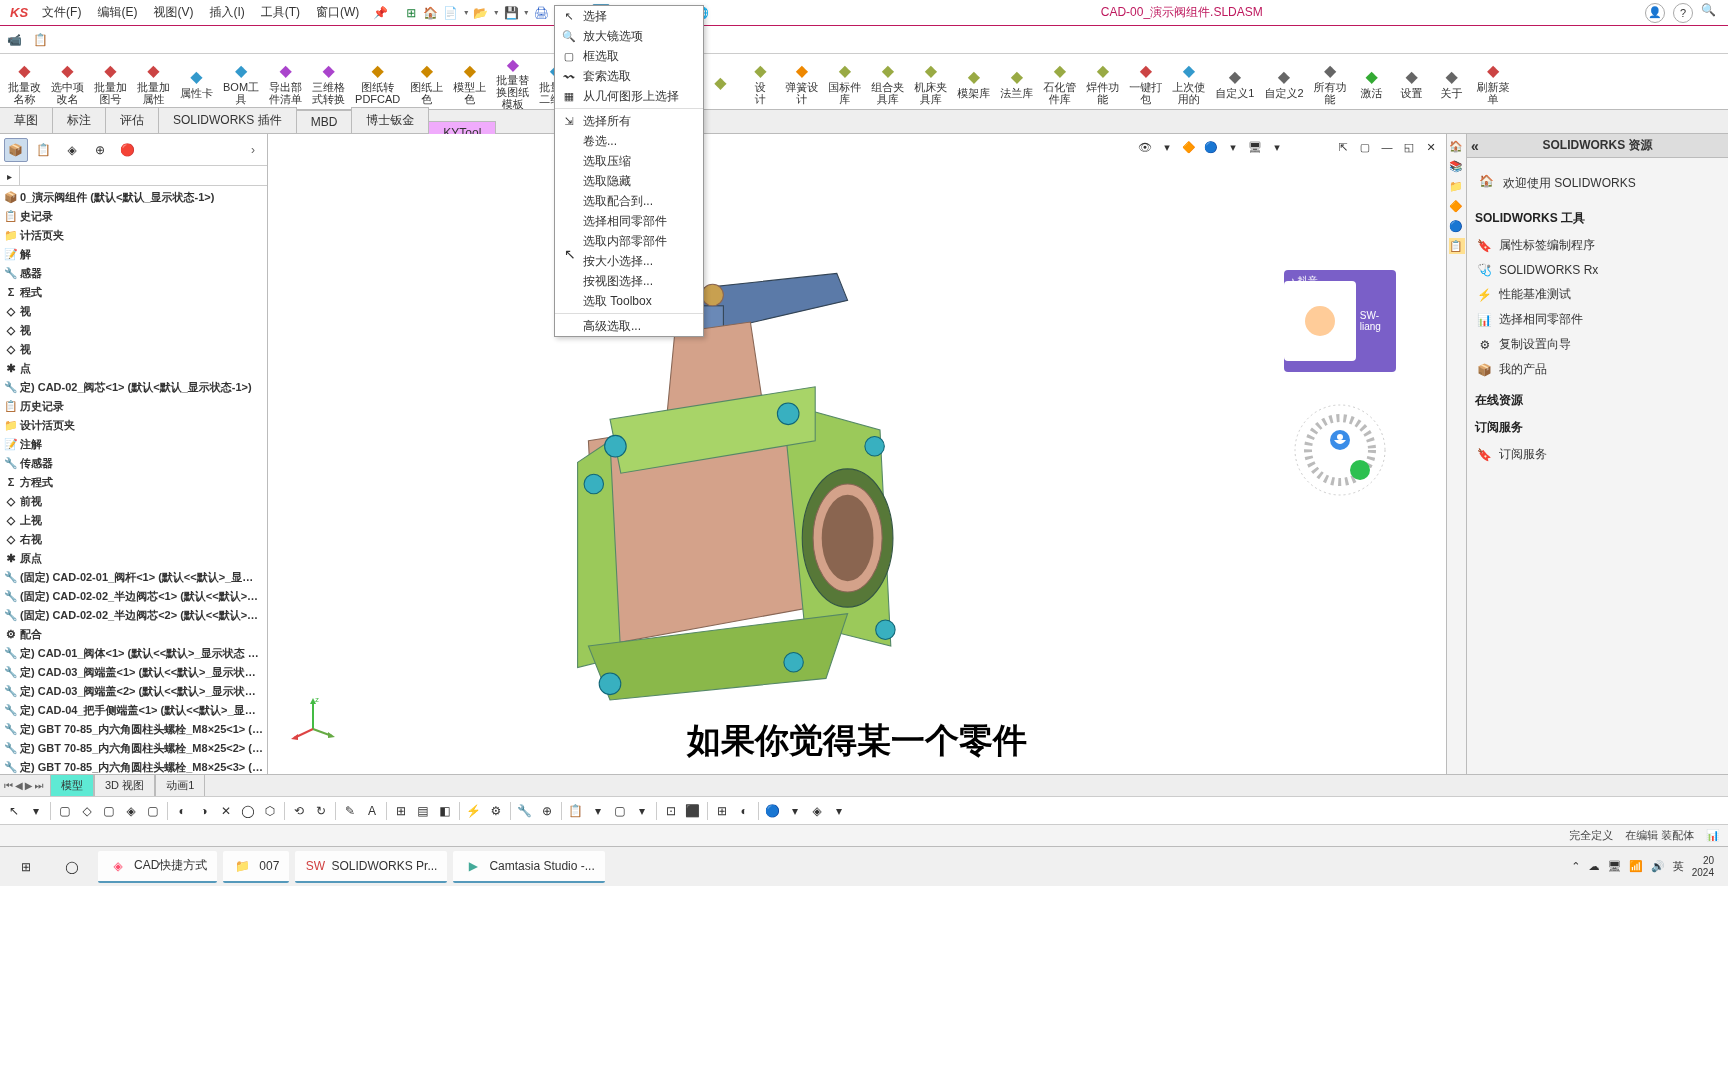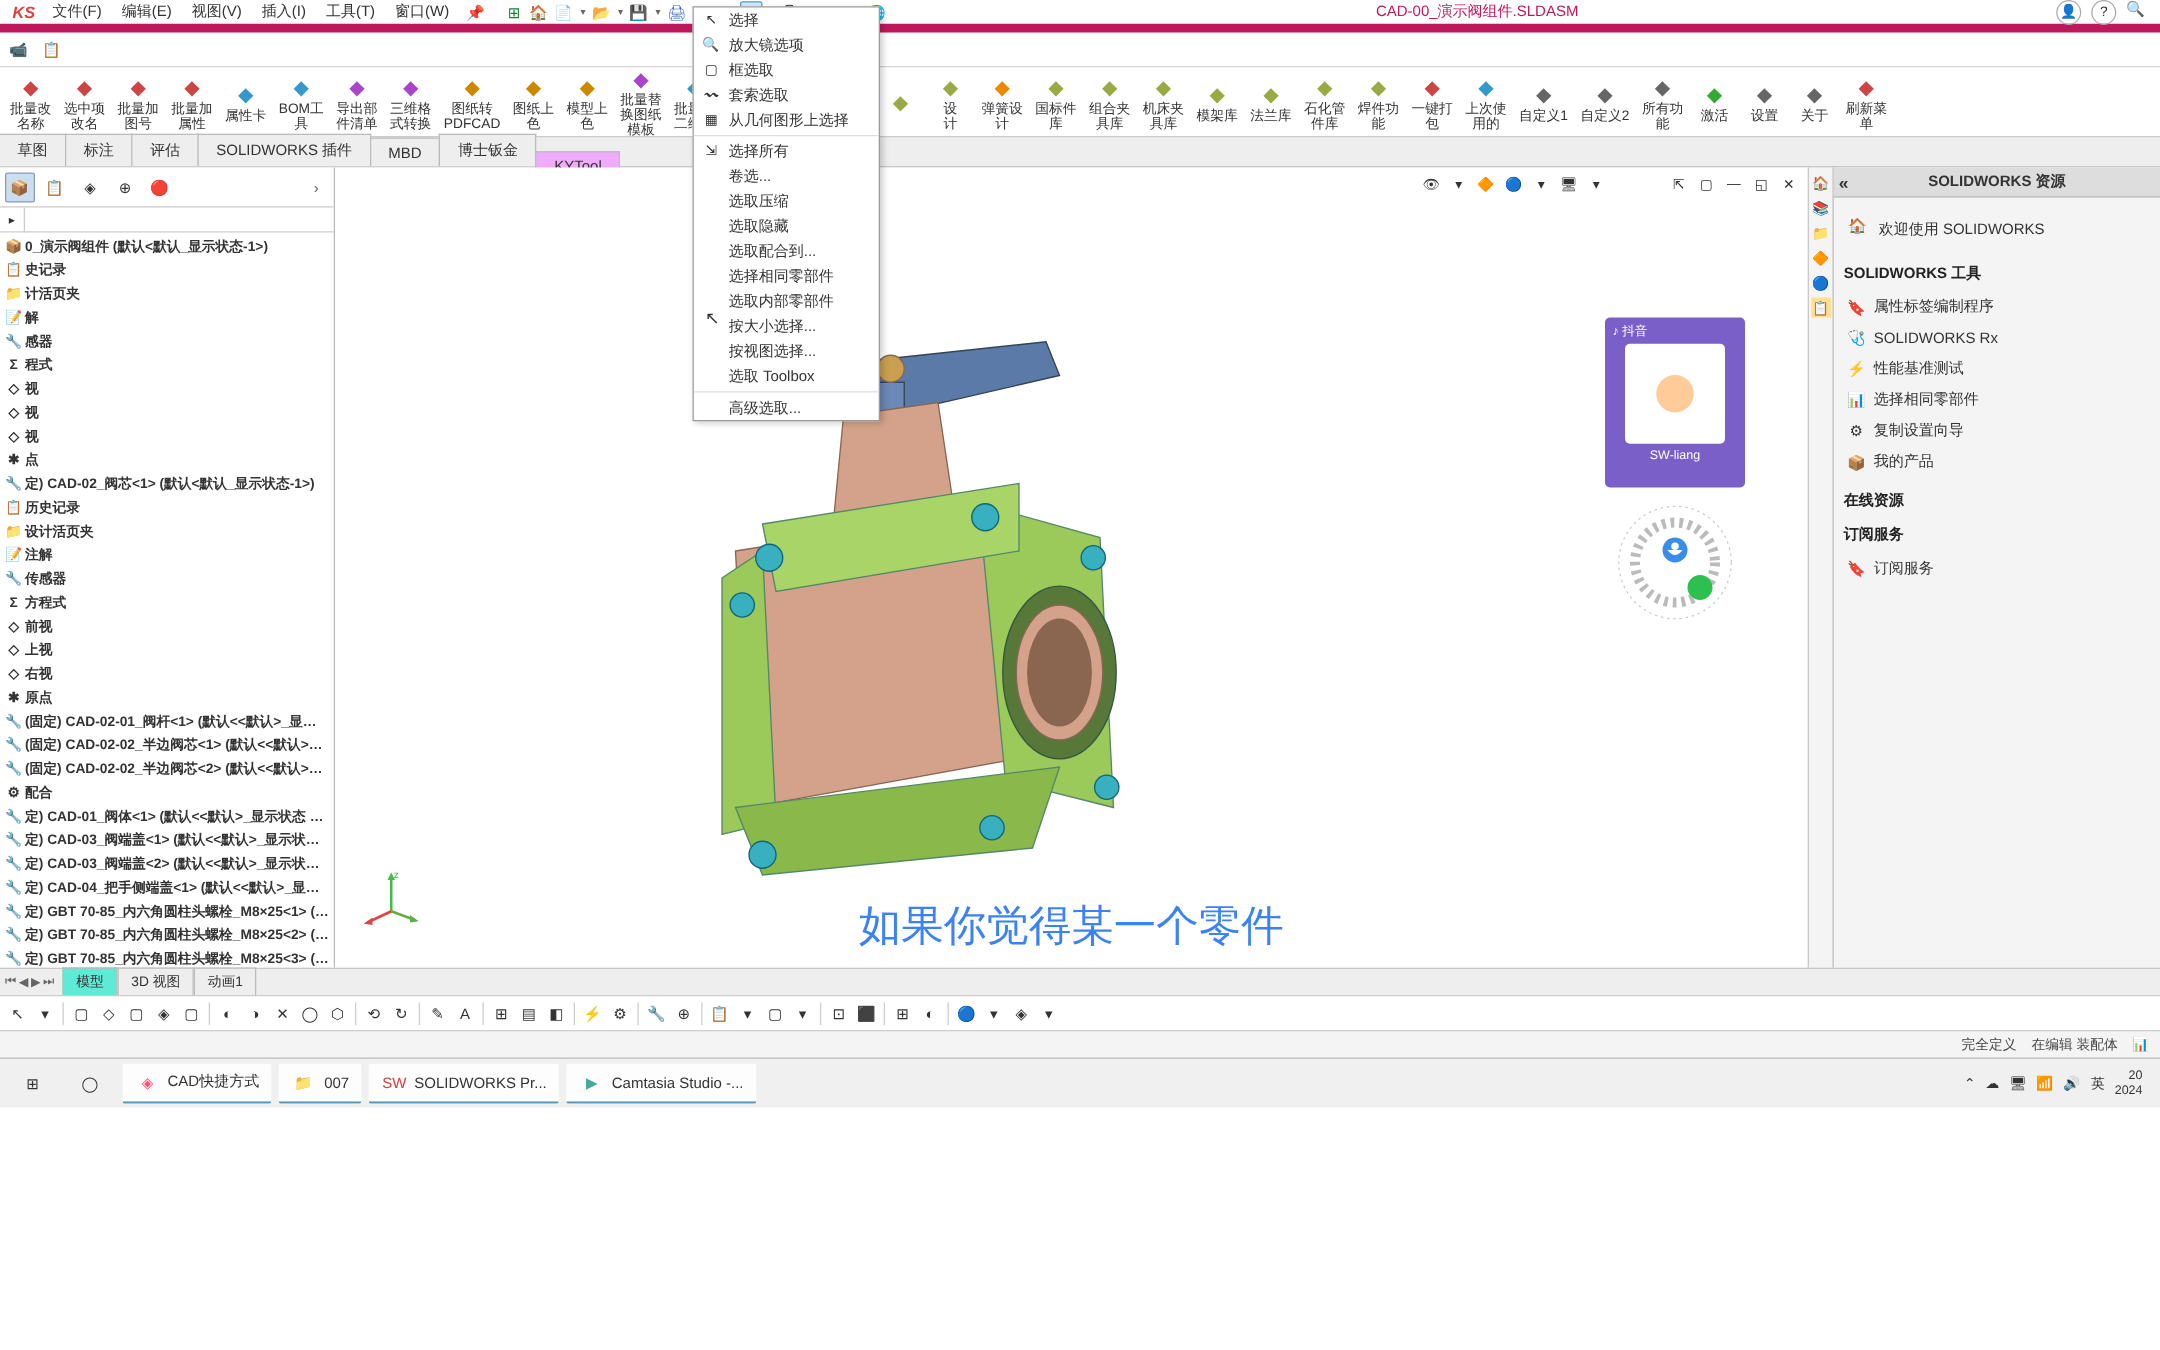--- a/index.html
+++ b/index.html
@@ -1,17 +1,17 @@
 <!DOCTYPE html>
 <html><head>
 <meta charset="utf-8">
 <style>
 * { margin: 0; padding: 0; box-sizing: border-box; font-family: "Microsoft YaHei", Arial, sans-serif; }
 body { width: 1728px; height: 1080px; overflow: hidden; background: #fff; font-size: 12px; color: #333; }
-.menubar { height: 26px; background: #fff; border-bottom: 7px solid #be185d; display: flex; align-items: center; padding: 0 4px; }
+.menubar { height: 26px; background: #fff; border-bottom: 1px solid #be185d; display: flex; align-items: center; padding: 0 4px; }
 .menubar .logo { color: #e04040; font-weight: bold; font-style: italic; padding: 0 6px; font-size: 13px; }
 .menubar .menu-item { padding: 4px 8px; cursor: pointer; }
 .menubar .pin { padding: 0 6px; color: #999; }
 .menubar .icon-row { display: flex; align-items: center; gap: 2px; padding: 0 8px; }
 .menubar .tb-icon { width: 18px; height: 18px; display: flex; align-items: center; justify-content: center; cursor: pointer; border-radius: 2px; }
 .menubar .dropdown-arrow { font-size: 8px; color: #666; padding: 0 2px; }
 .menubar .title { flex: 1; text-align: center; color: #be185d; }
 .menubar .right-icons { display: flex; gap: 8px; padding-right: 8px; }
 .menubar .right-icons .ic { width: 20px; height: 20px; border: 1px solid #aaa; border-radius: 50%; display: flex; align-items: center; justify-content: center; font-size: 11px; cursor: pointer; }
 .sub-toolbar { height: 28px; border-bottom: 1px solid #ccc; display: flex; align-items: center; padding: 0 4px; gap: 4px; }
@@ -38,22 +38,22 @@
 .viewport { flex: 1; position: relative; background: #fff; }
 .view-toolbar { position: absolute; top: 0; right: 0; height: 26px; display: flex; align-items: center; gap: 4px; padding: 0 6px; }
 .view-toolbar .vt-ic { width: 18px; height: 18px; cursor: pointer; display: flex; align-items: center; justify-content: center; font-size: 11px; }
 .canvas-area { width: 100%; height: 100%; position: relative; }
 .combo-overlay { position: absolute; top: -129px; left: 286px; width: 150px; background: #fff; border: 1px solid #999; box-shadow: 2px 2px 5px rgba(0,0,0,0.2); z-index: 100; }
 .combo-overlay .co-item { padding: 3px 8px 3px 28px; cursor: pointer; position: relative; font-size: 12px; line-height: 14px; }
 .combo-overlay .co-item .co-icon { position: absolute; left: 6px; top: 2px; width: 16px; height: 16px; display: flex; align-items: center; justify-content: center; font-size: 11px; }
 .combo-overlay .co-sep { height: 1px; background: #ddd; margin: 2px 0; }
 .cursor-ptr { position: absolute; top: 112px; left: 296px; font-size: 14px; z-index: 101; pointer-events: none; }
 .triad { position: absolute; bottom: 30px; left: 20px; width: 50px; height: 50px; }
-.caption { position: absolute; bottom: 10px; left: 50%; transform: translateX(-50%); font-size: 34px; font-weight: normal; color: #3b82f6; }
-.qr1 { position: absolute; top: 120px; right: 50px; width: 112px; height: 136px; background: #7a5fc8; border-radius: 4px; display: flex; flex-direction: column; align-items: center; justify-content: center; gap: 4px; }
+.caption { position: absolute; bottom: 10px; left: 50%; transform: translateX(-50%); font-size: 34px; font-weight: bold; color: #000000; }
+.qr1 { position: absolute; top: 136px; right: 50px; width: 112px; height: 102px; background: #7a5fc8; border-radius: 4px; display: flex; flex-direction: row; align-items: center; justify-content: center; gap: 4px; }
 .qr1 .qr-img { width: 80px; height: 80px; background: #fff; border-radius: 4px; display:flex; align-items:center; justify-content:center; }
 .qr1 .qr-img .av { width: 30px; height: 30px; background: #fc9; border-radius: 50%; }
 .qr1 .qr-lbl { font-size: 10px; color: #fff; }
 .qr1 .qr-tl { position: absolute; top: 4px; left: 6px; font-size: 10px; color: #fff; }
 .qr2 { position: absolute; top: 260px; right: 50px; width: 112px; height: 112px; display:flex; align-items:center; justify-content:center; }
 .qr2 svg { width: 100px; height: 100px; }
 .right-sidebar { width: 20px; background: #f4f4f4; border-left: 1px solid #bbb; display: flex; flex-direction: column; align-items: center; padding-top: 4px; gap: 4px; }
 .right-sidebar .rs-ic { width: 16px; height: 16px; cursor: pointer; display:flex; align-items:center; justify-content:center; font-size: 11px; }
 .task-pane { width: 262px; background: #f4f4f4; border-left: 1px solid #bbb; display: flex; flex-direction: column; }
 .task-pane .tp-header { height: 24px; background: #ddd; display: flex; align-items: center; justify-content: center; font-weight: bold; border-bottom: 1px solid #bbb; position: relative; }

